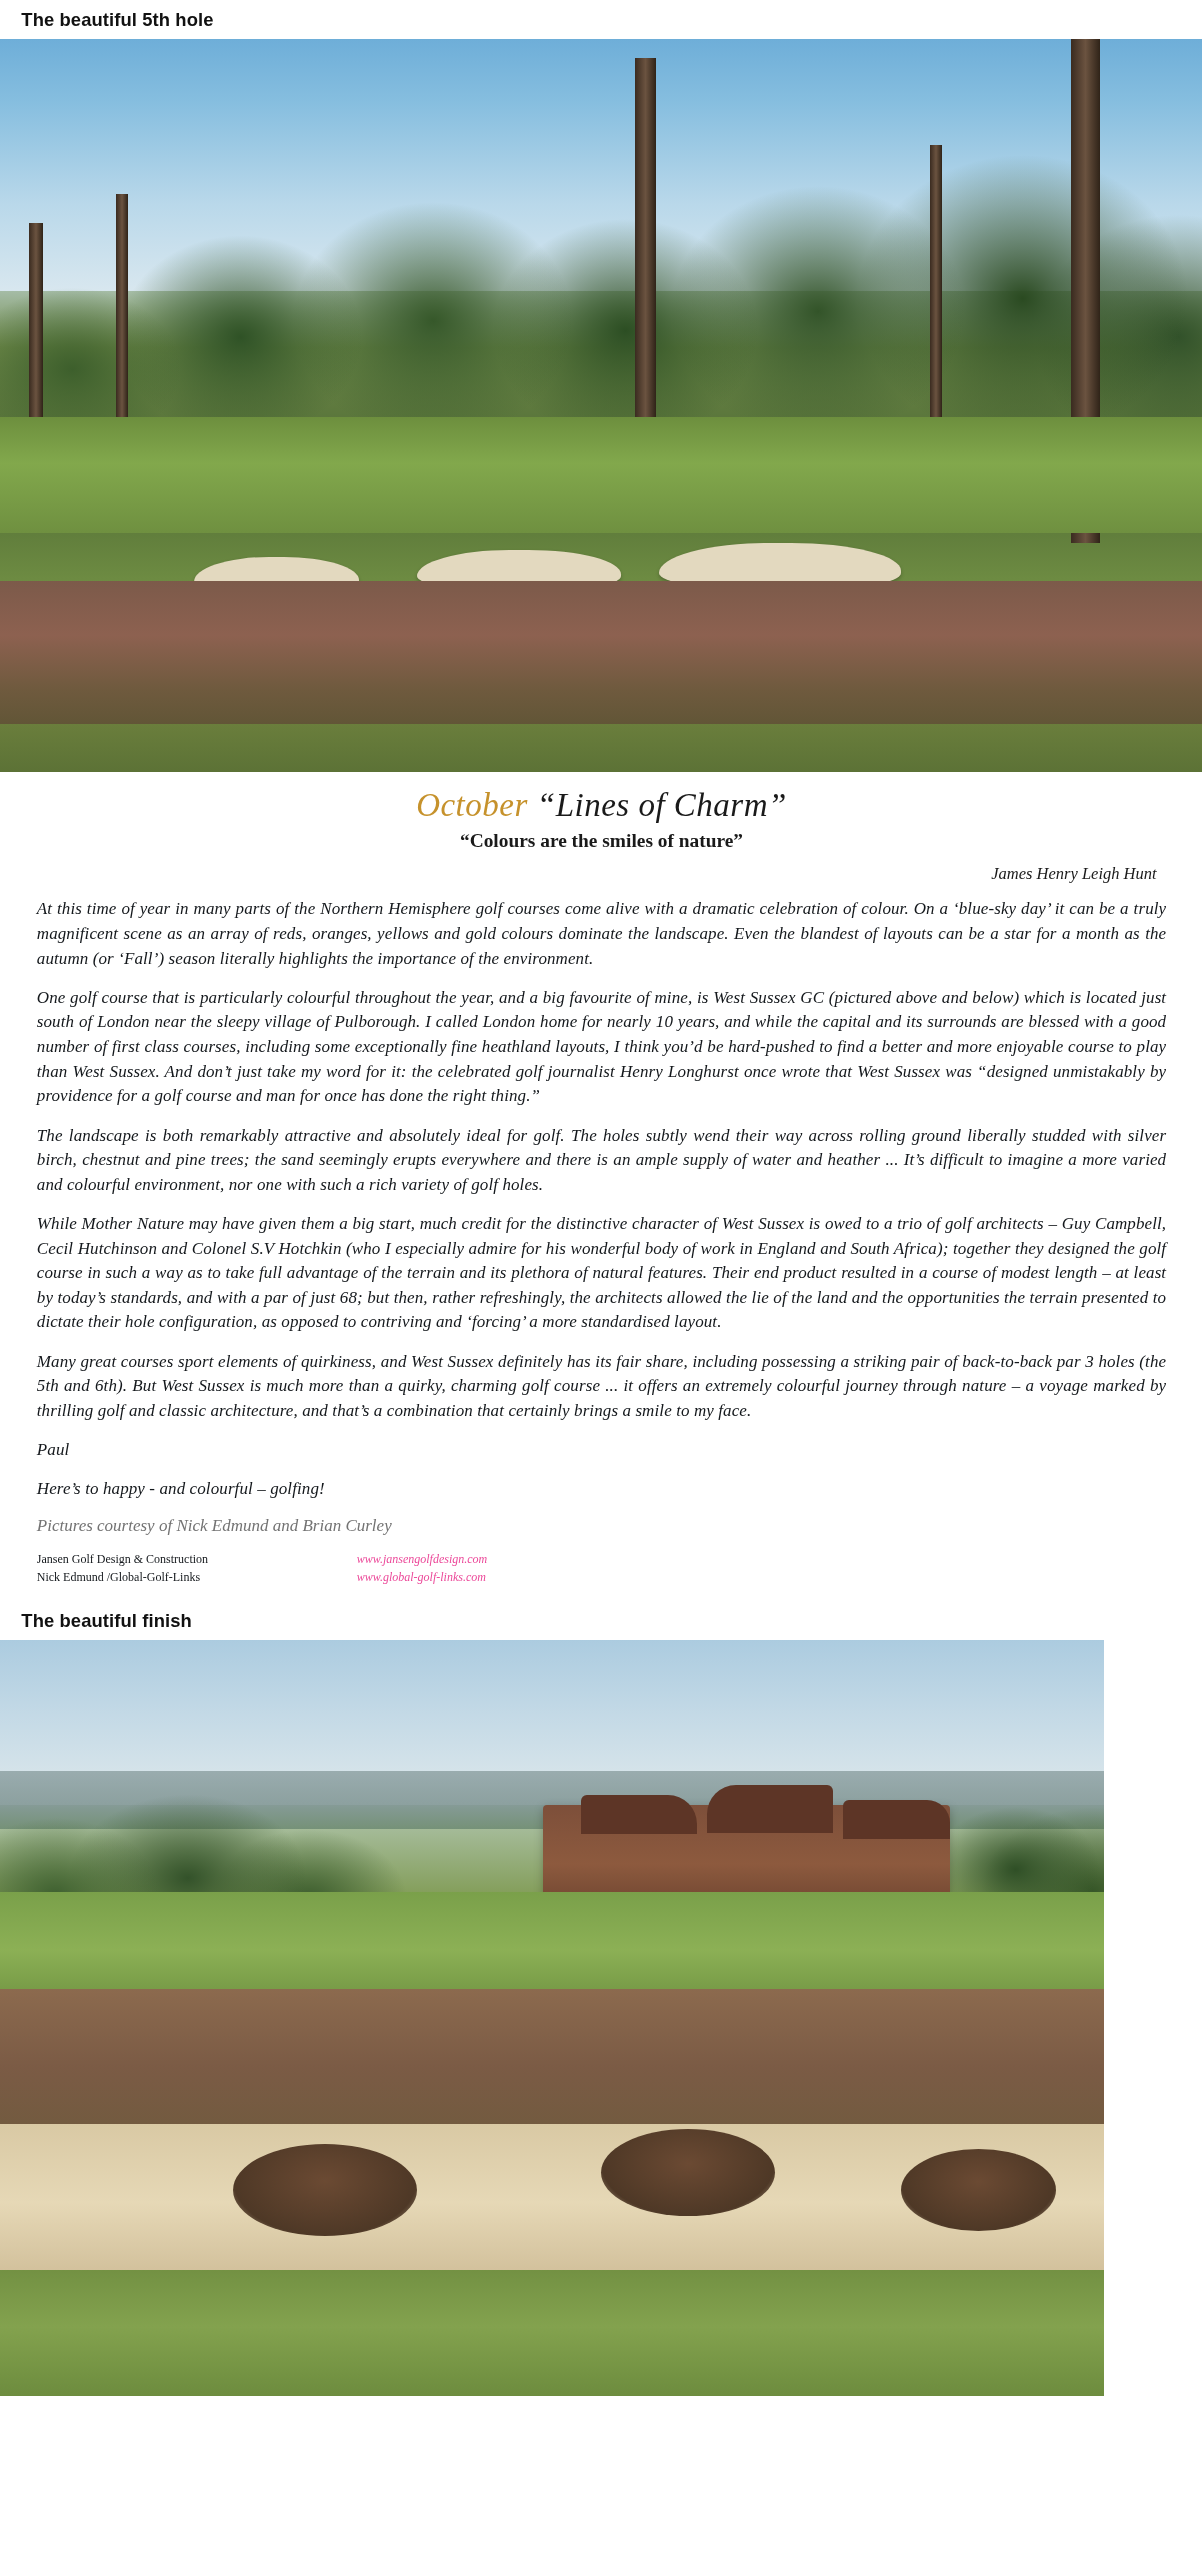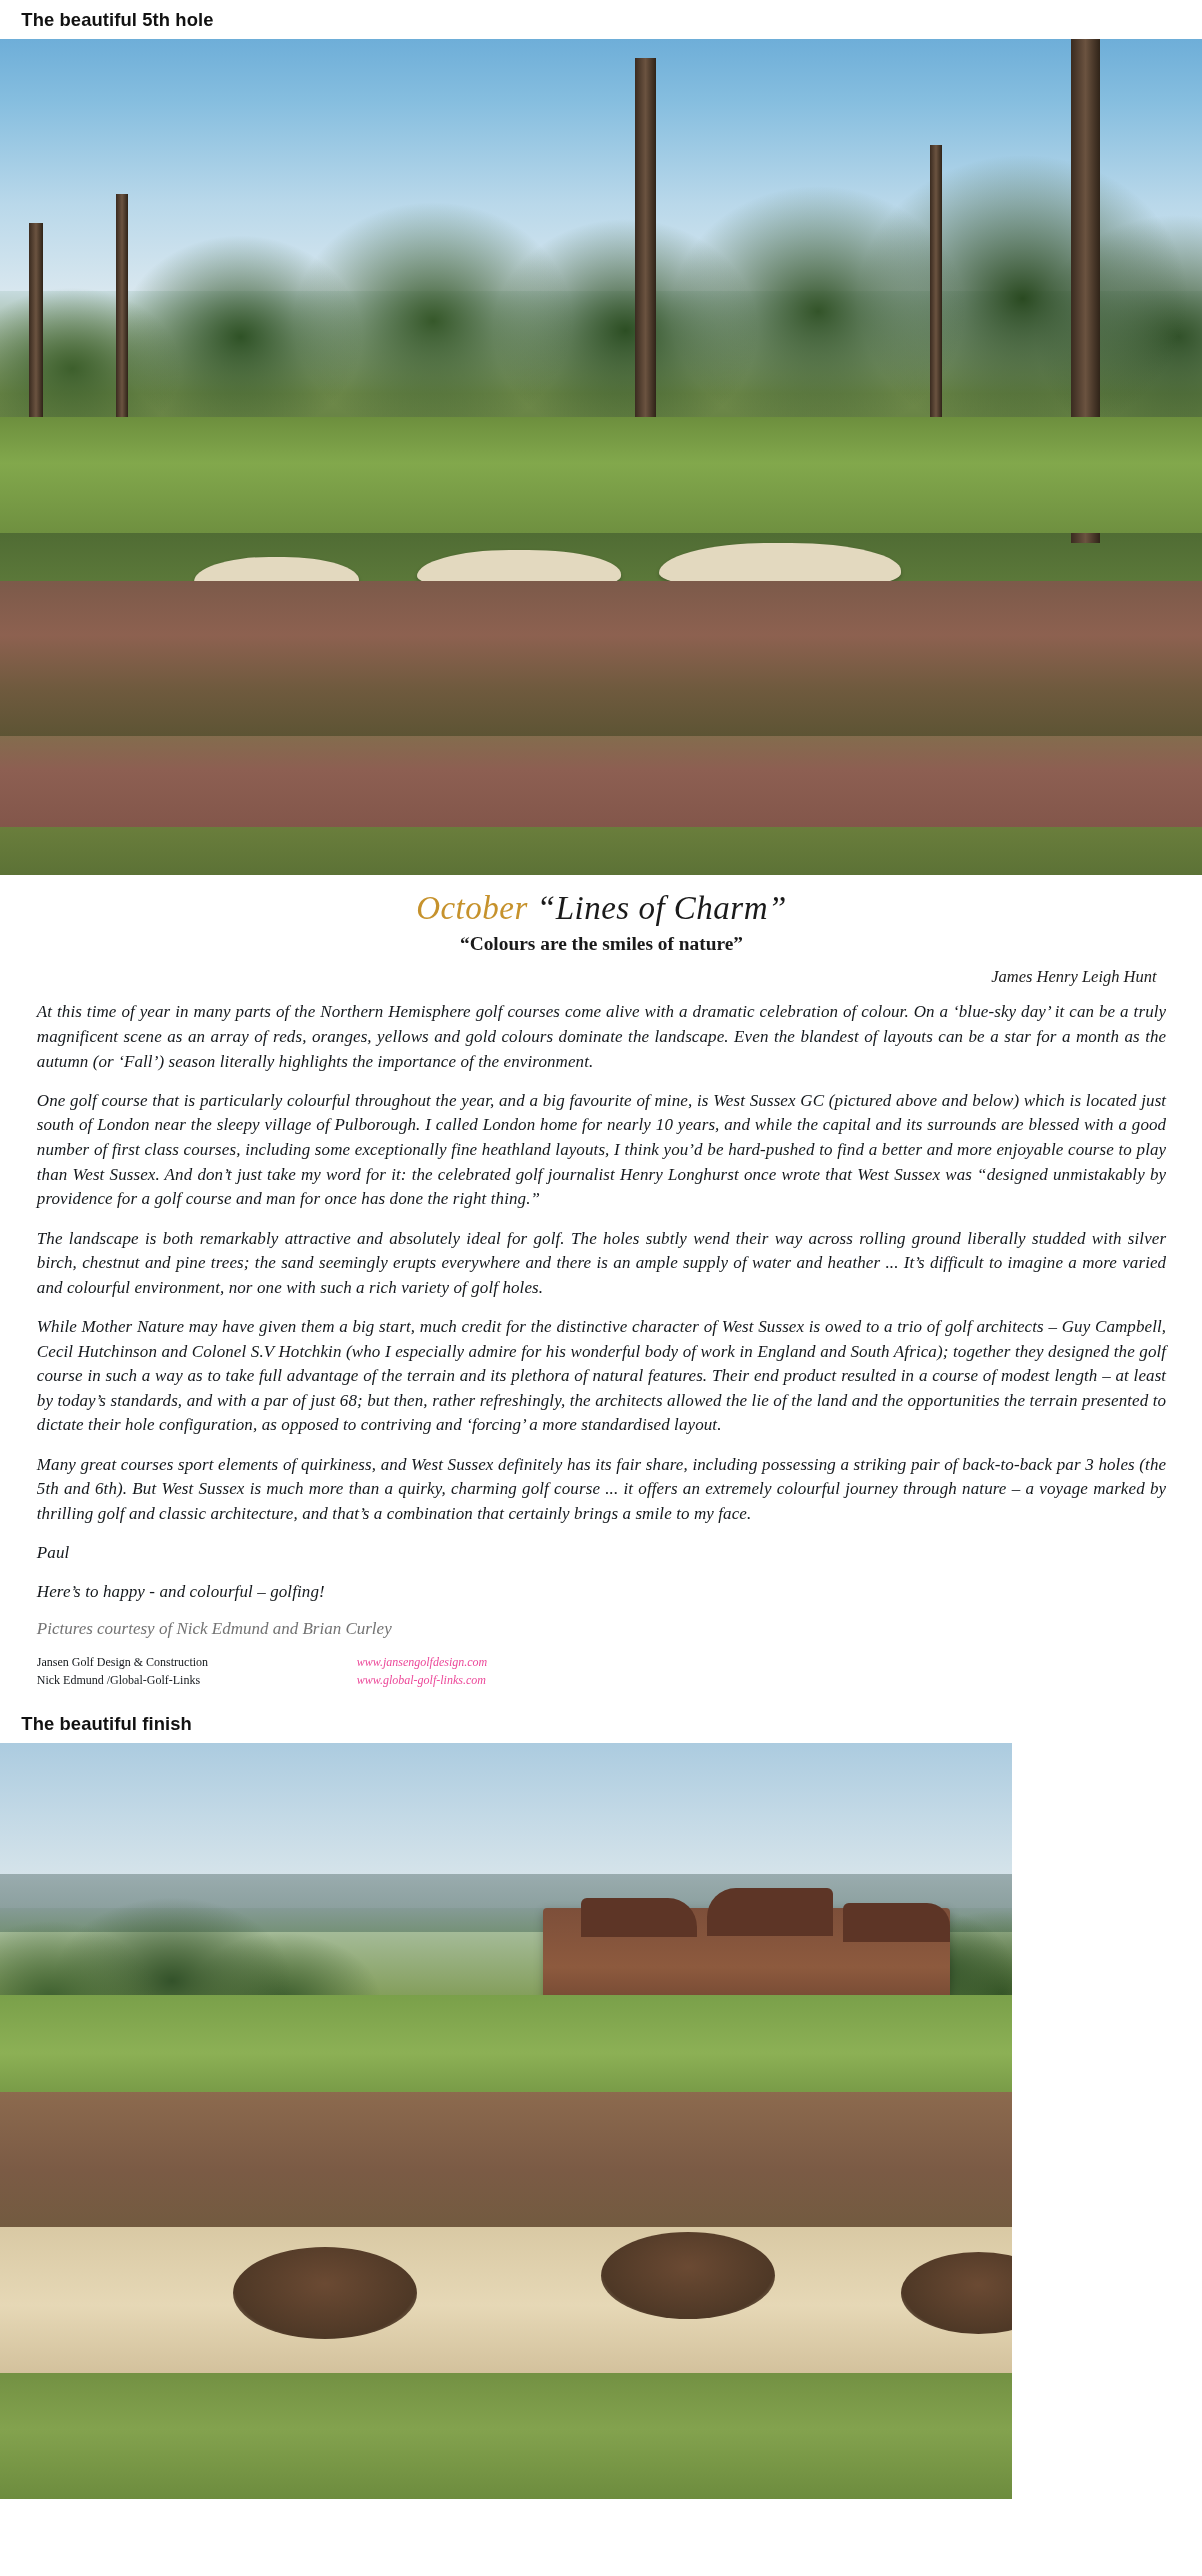--- a/index.html
+++ b/index.html
@@ -14,21 +14,21 @@
   .page {
     width: 1203px;
     position: relative;
     background: #ffffff;
   }
 
   
   .photo-top {
     position: relative;
     width: 1203px;
-    height: 875px;
+    height: 772px;
     overflow: hidden;
     background: linear-gradient(to bottom, #7fb6dc 0%, #a9cfe6 22%, #cfe3ee 32%, #6f8a4a 45%, #4e6a33 60%, #6d8b42 75%, #8d5f52 88%, #7a4f44 100%);
   }
   .photo-top .sky {
     position: absolute;
     left: 0; top: 0; width: 100%; height: 291px;
     background: linear-gradient(to bottom, #5fa4d4 0%, #86bedf 35%, #b9d8ea 70%, #d8e7ef 100%);
   }
   .photo-top .treeline {
     position: absolute;
@@ -161,21 +161,21 @@
     font-size: 12px;
     color: #14181c;
     line-height: 1.5;
   }
   .contact-row .name { width: 320px; }
   .contact-row .url { color: #ec4899; font-style: italic; }
 
   
   .photo-bottom {
     position: relative;
-    width: 1012px;
+    width: 1104px;
     height: 795px;
     overflow: hidden;
     background: linear-gradient(to bottom, #bcd2e0 0%, #cfe0e8 18%, #7f9a52 38%, #9b8b63 58%, #cdbc97 74%, #7e9a49 100%);
   }
   .pb-sky {
     position: absolute; left: 0; top: 0; width: 100%; height: 204px;
     background: linear-gradient(to bottom, #9fc4dc 0%, #c3d9e6 55%, #dfe9ec 100%);
   }
   .pb-hills {
     position: absolute; left: 0; top: 170px; width: 100%; height: 58px;

